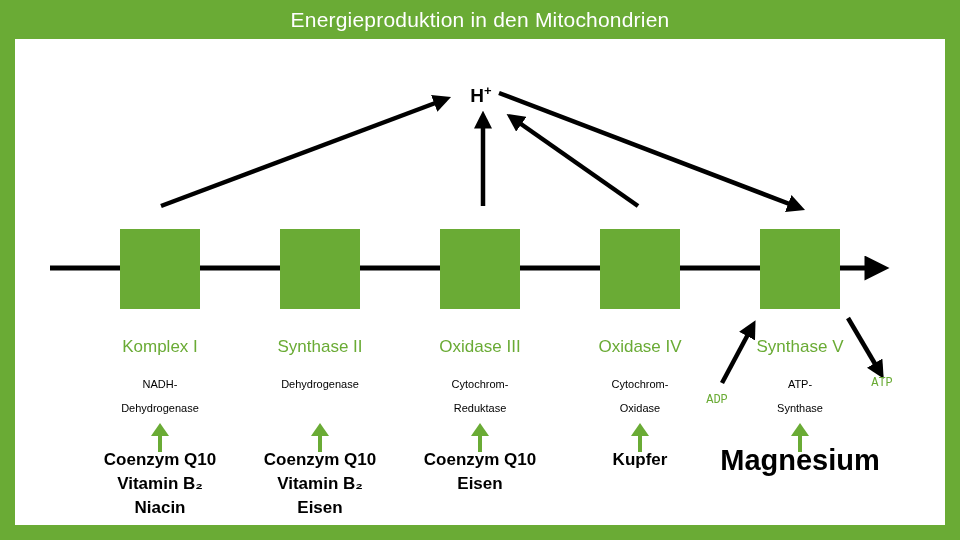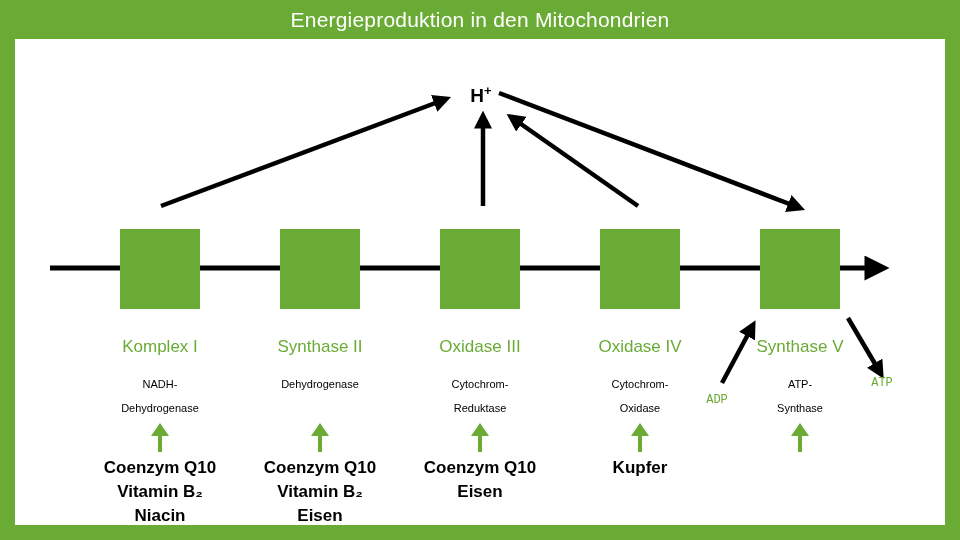--- a/index.html
+++ b/index.html
@@ -14,21 +14,21 @@
   .columns { position:absolute; left:0; top:0; width:960px; height:540px; z-index:2; }
   .column { position:absolute; top:229px; width:160px; height:296px;text-decoration:underline; }
   .square { position:absolute; left:40px; top:0; width:80px; height:80px; background:var(--green); }
   .komplex { position:absolute; top:109px; left:50%; transform:translateX(-50%);
              white-space:nowrap; color:var(--green); font-size:17px; line-height:18px; }
   .enzyme { position:absolute; top:143px; left:50%; transform:translateX(-50%);
             white-space:nowrap; text-align:center; color:var(--ink); font-size:11px; line-height:24px; }
   .uparrow { position:absolute; top:194px; left:50%; transform:translateX(-50%); color:var(--green); }
   .nutrients { position:absolute; top:219px; left:50%; transform:translateX(-50%);
                white-space:nowrap; text-align:center; color:var(--ink);
-               font-size:17px; line-height:24px; font-weight:bold;margin-top:8px; }
+               font-size:17px; line-height:24px; font-weight:bold; }
   .nutrients.big { font-size:29px; line-height:30px; top:216px; }
   .hplus { position:absolute; left:481px; top:83px; transform:translateX(-50%); z-index:3;
            color:var(--ink); font-size:19px; font-weight:bold; }
   .hplus sup { font-size:13px; }
   .side-label { position:absolute; transform:translateX(-50%); z-index:3;
                 color:var(--green); font-size:12px; line-height:22px;font-family:Liberation Mono, monospace; }
   .adp { left:717px; top:389px; }
   .atp { left:882px; top:372px; }
 </style>
 </head>
@@ -131,19 +131,22 @@
     <div class="square"></div>
     <div class="komplex">Synthase V</div>
     <div class="enzyme">
           <div>ATP-</div>
           <div>Synthase</div>
         </div>
     <svg class="uparrow" width="22" height="29" viewBox="0 0 22 29">
       <polygon points="11,0 2,13 20,13" fill="currentColor"></polygon>
       <rect x="9" y="10" width="4" height="19" fill="currentColor"></rect>
     </svg>
+    <div class="nutrients big">
+          <div>Magnesium</div>
+        </div>
   </div>
 </div>
 
   <div class="hplus"><span>H</span><sup>+</sup></div>
   <div class="side-label adp">ADP</div>
   <div class="side-label atp">ATP</div>
 </div>
 
 </body></html>

